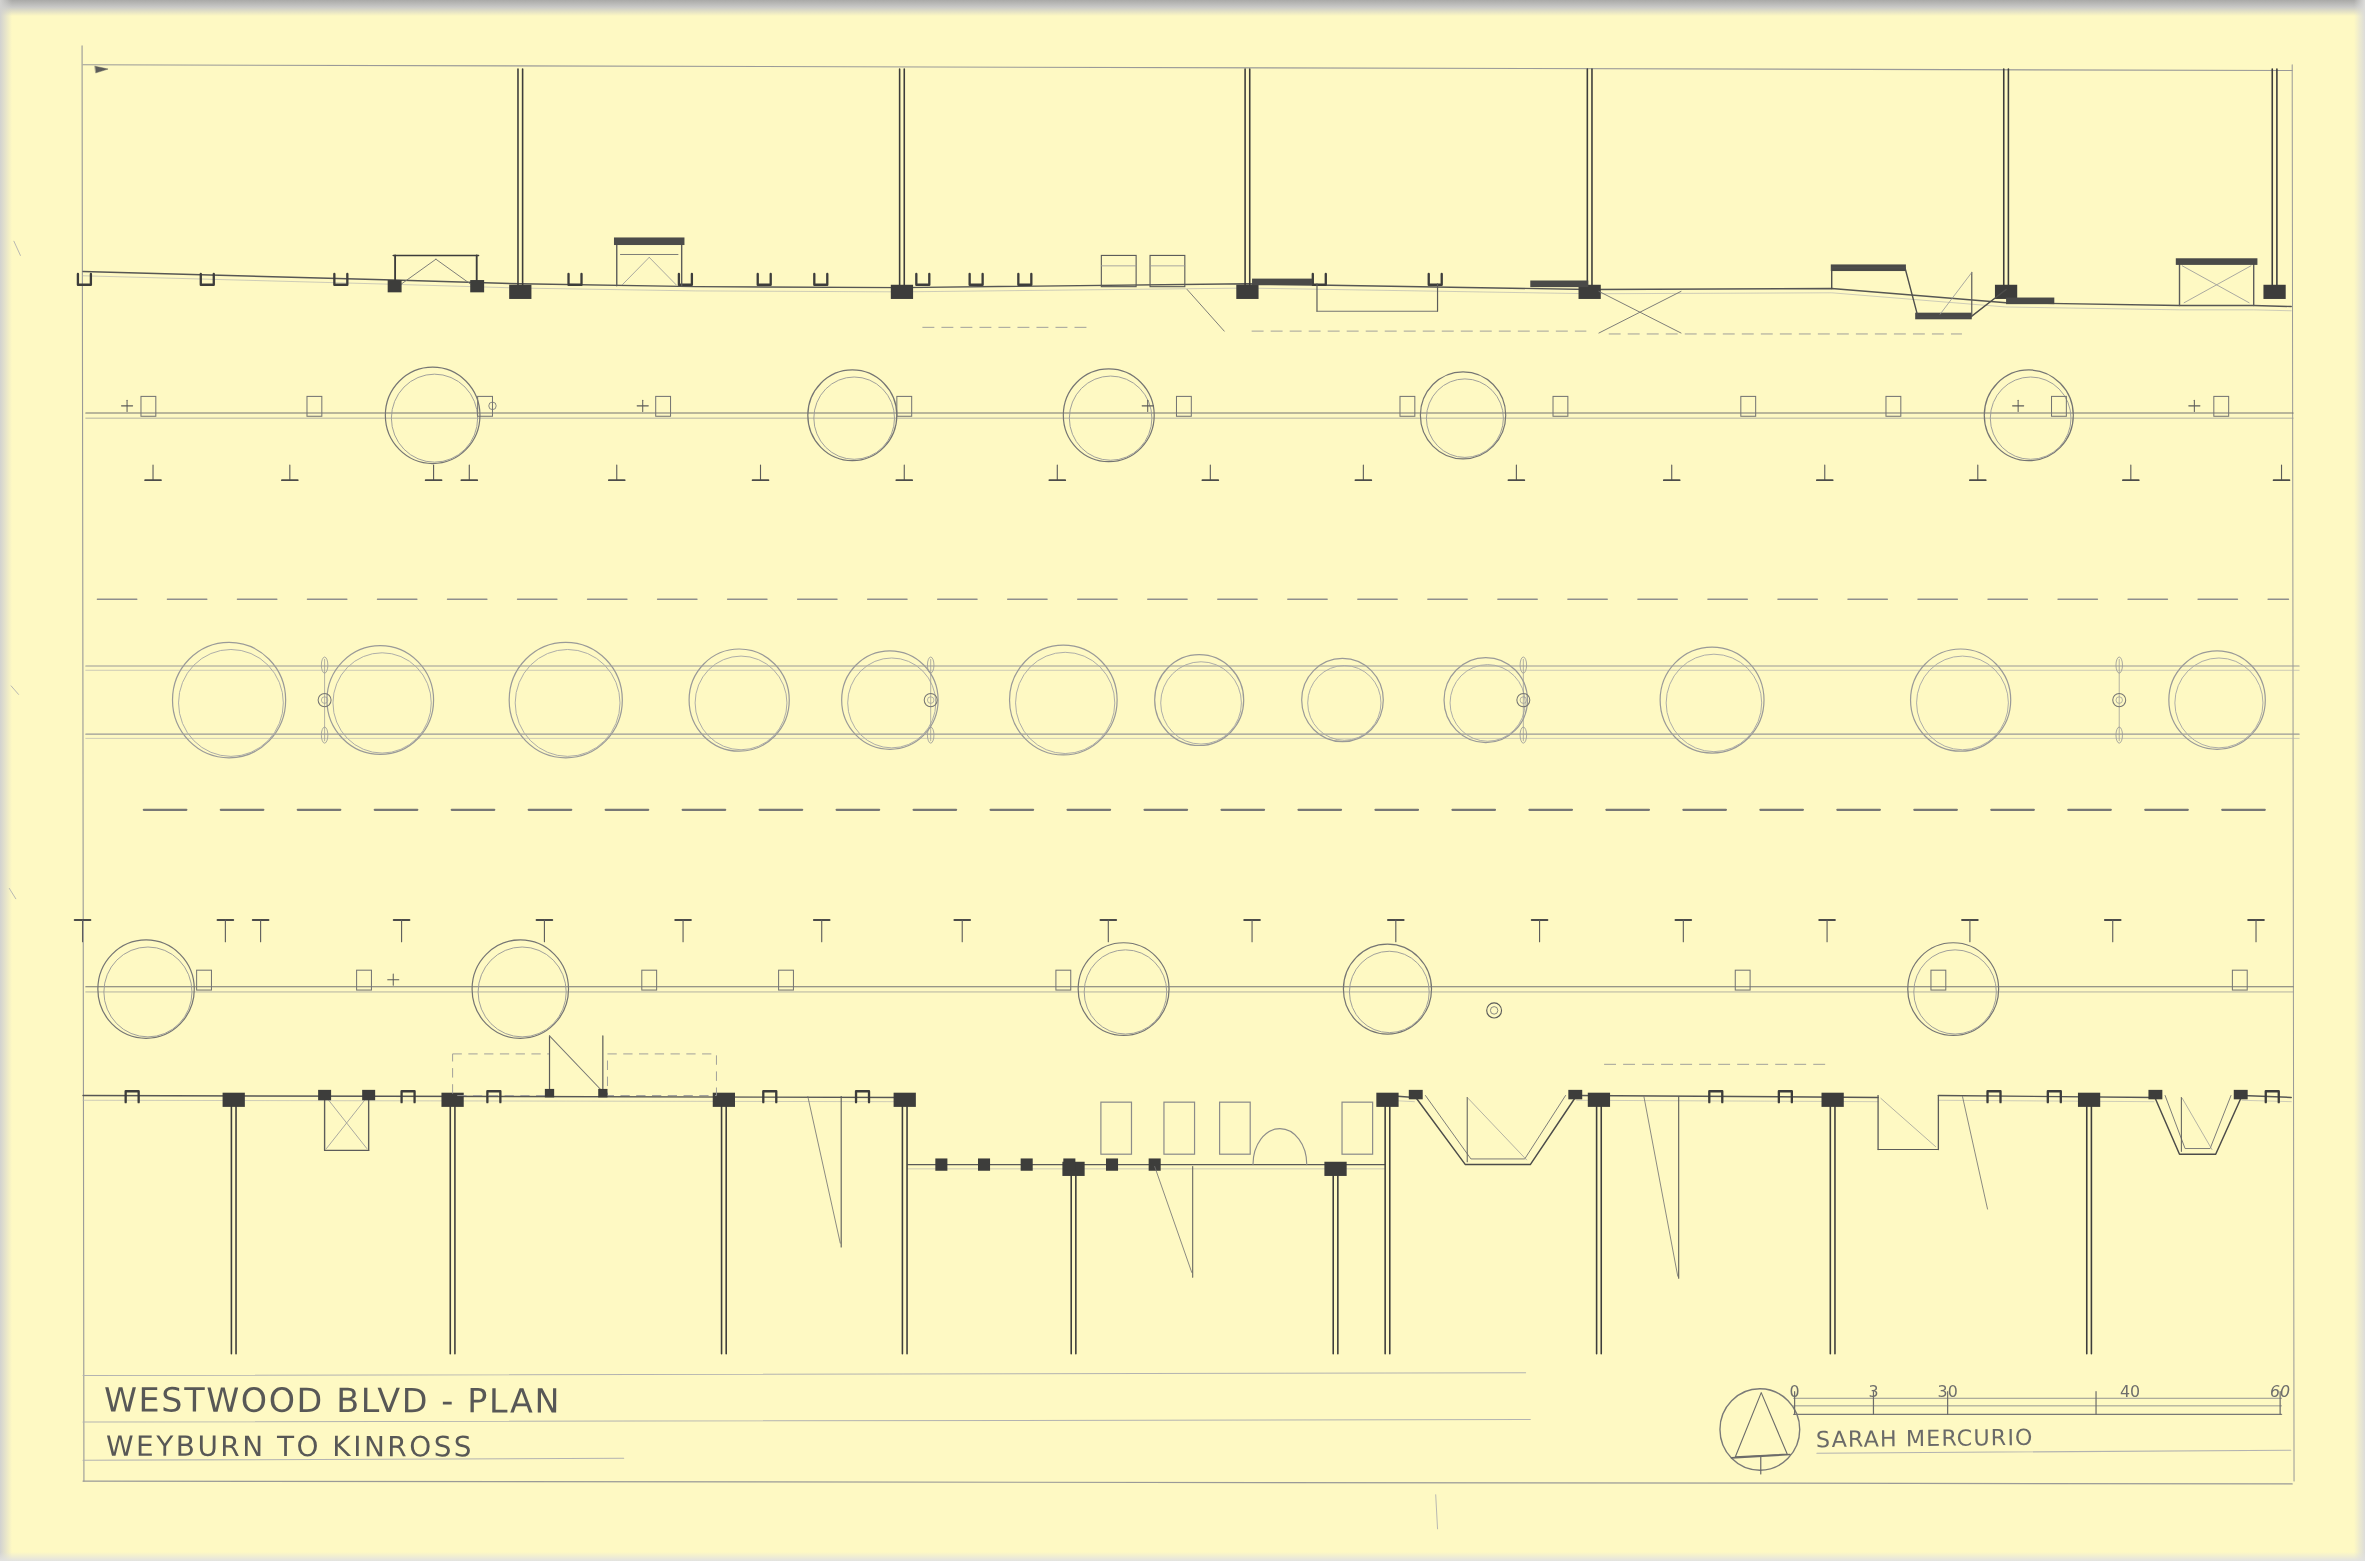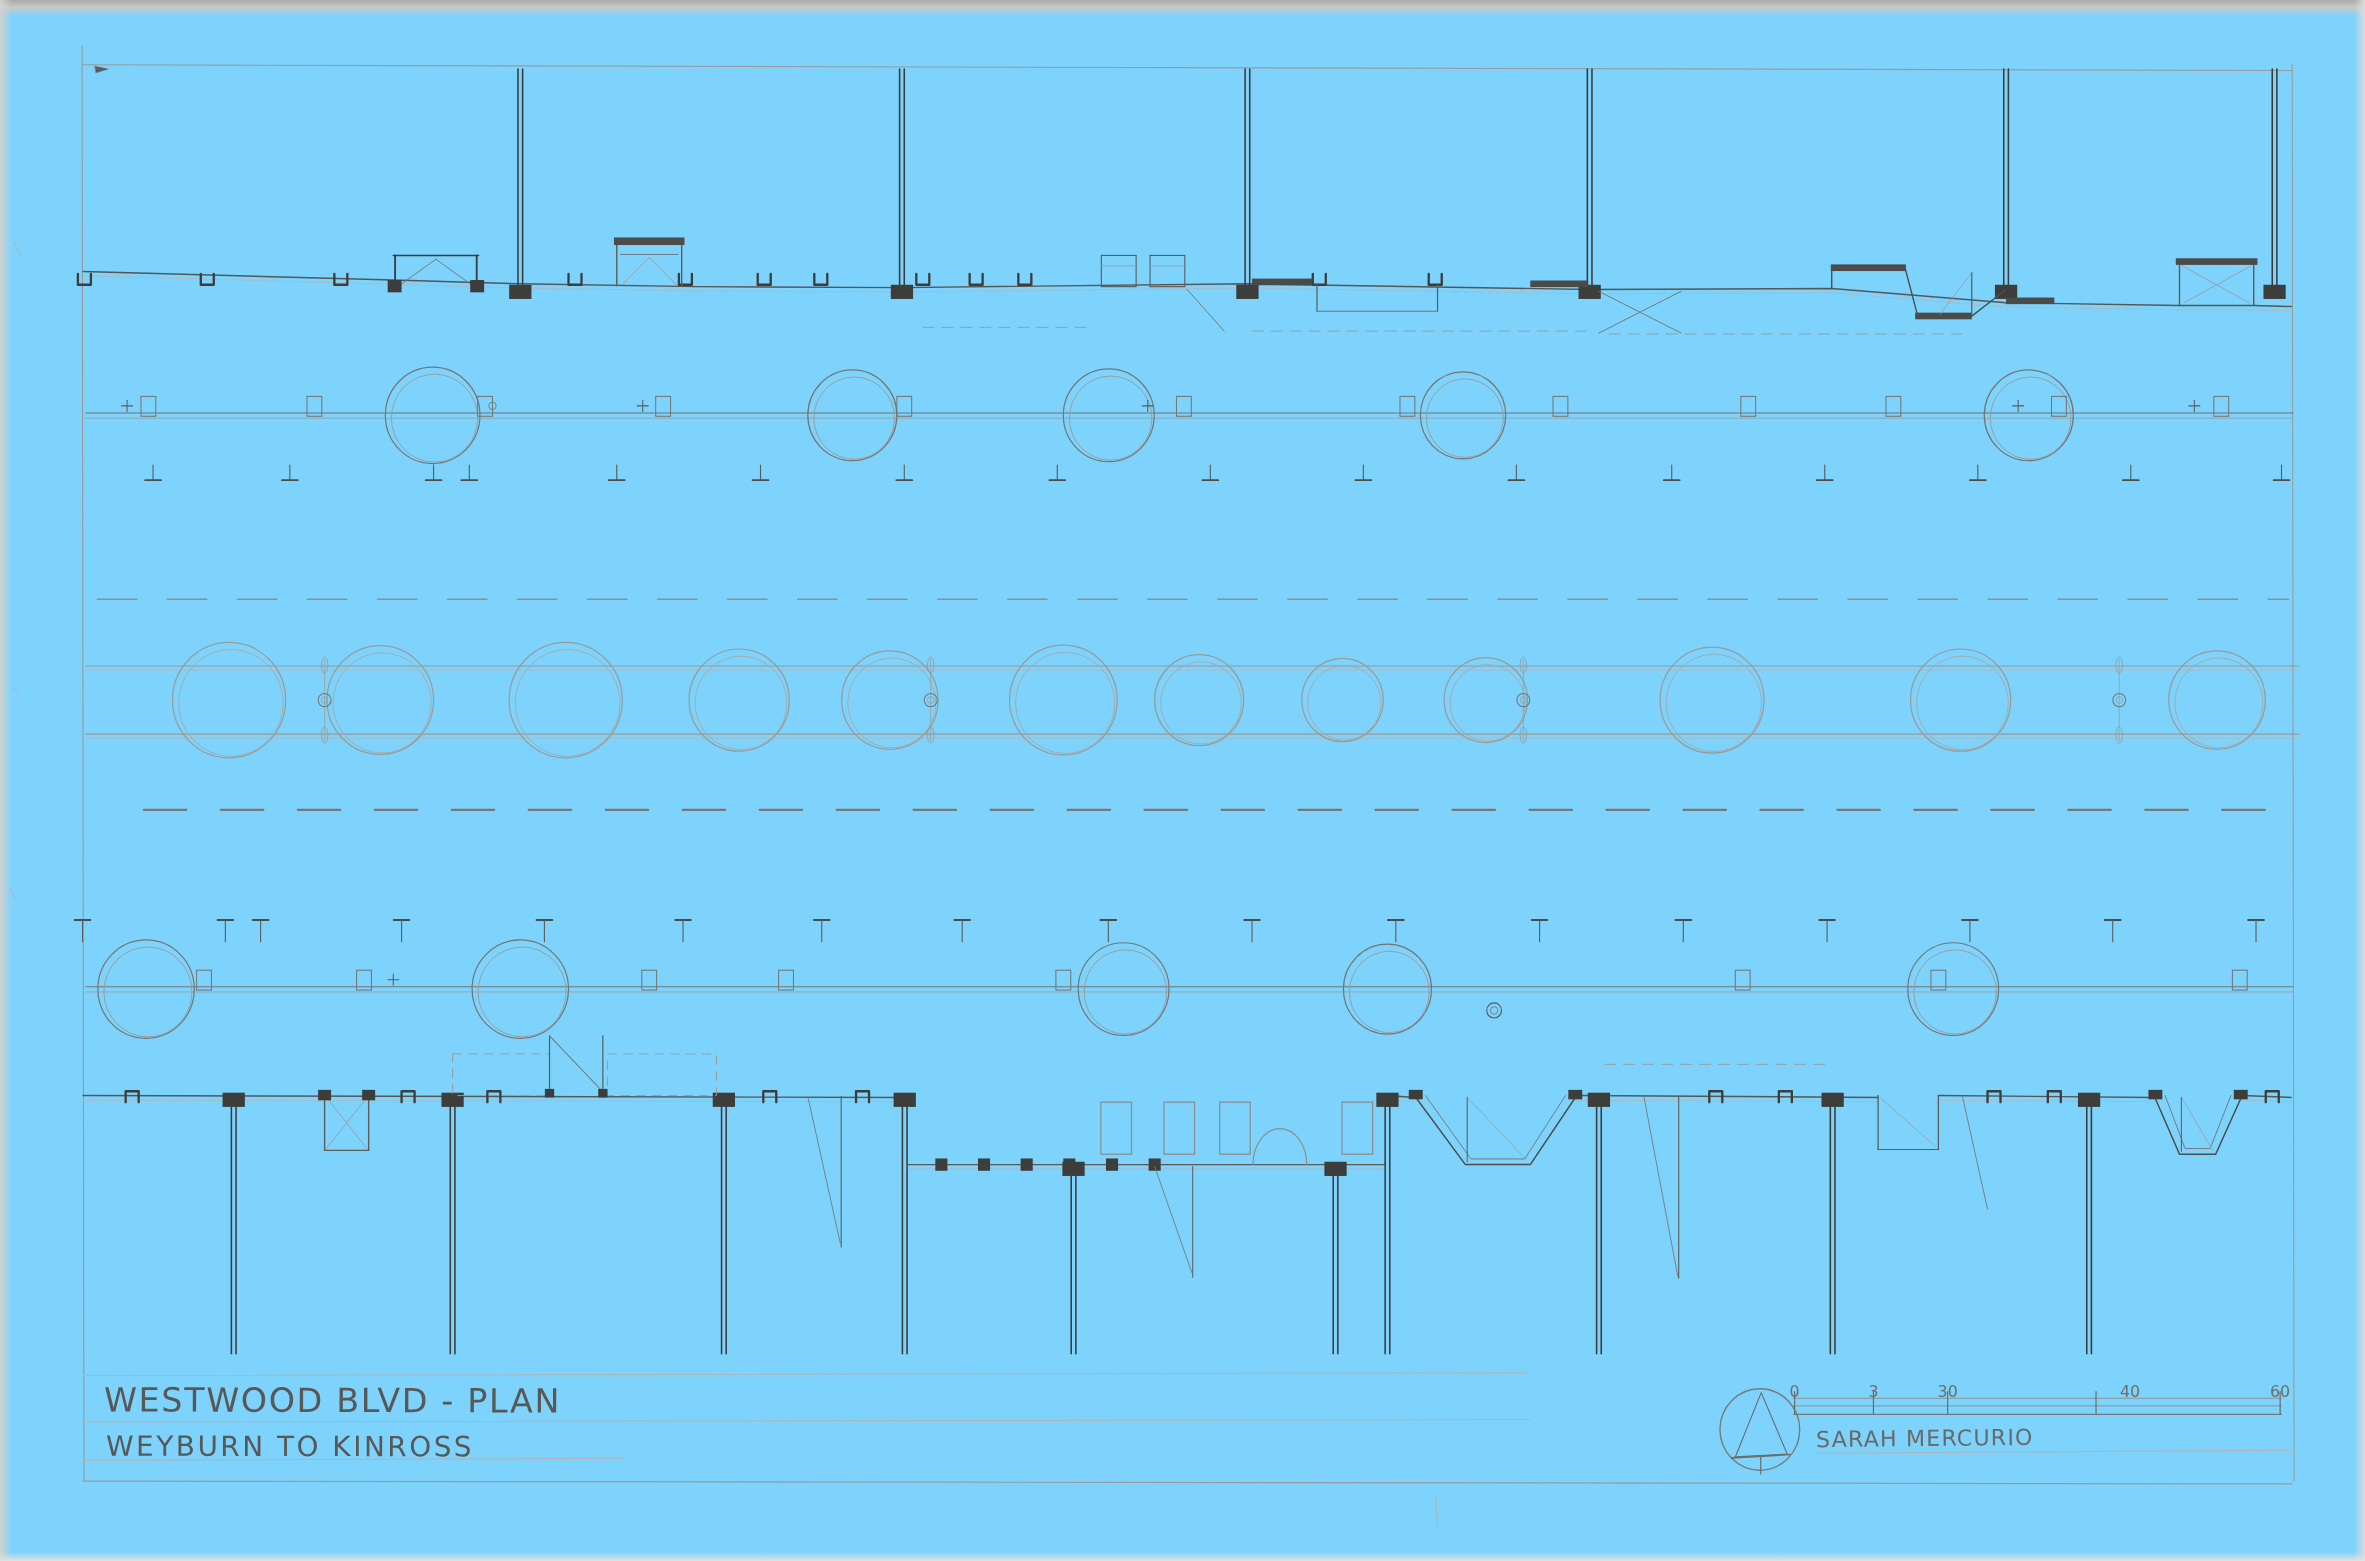--- a/index.html
+++ b/index.html
@@ -1,16 +1,16 @@
 <!DOCTYPE html>
 <html style="font-size:7.6px"><head>
 <meta charset="utf-8">
 <style>
   html,body{margin:0;padding:0;background:#e8e8e6;}
-  .sheet{position:fixed;inset:0;background:#7dd3fc;overflow:hidden;}
+  .sheet{position:fixed;inset:0;background:#fef9c3;overflow:hidden;}
   svg{position:absolute;inset:0;width:100%;height:100%;display:block;}
   .scan-top{position:absolute;left:0;top:0;width:100%;height:1.05%;
     background:linear-gradient(#a9a9a7,#c9c9c7 45%,rgba(201,201,199,0));}
   .scan-left{position:absolute;left:0;top:0;width:0.5%;height:100%;
     background:linear-gradient(90deg,#d2d2d0,rgba(210,210,208,0));}
   .scan-right{position:absolute;right:0;top:0;width:0.45%;height:100%;
     background:linear-gradient(270deg,#dcdcda,rgba(220,220,218,0));}
   .scan-bottom{position:absolute;left:0;bottom:0;width:100%;height:0.6%;
     background:linear-gradient(0deg,#e2e2e0,rgba(226,226,224,0));}
   .overlay{position:absolute;inset:0;pointer-events:none;}
@@ -428,17 +428,17 @@
 
   <div class="overlay">
     <div class="penciltext title1">Westwood Blvd - Plan</div>
     <div class="penciltext title2">Weyburn to Kinross</div>
     <div class="penciltext signature">Sarah Mercurio</div>
     <div id="scaleLabels">
         <span class="scale-label" style="left: 75.8824%;">0</span>
         <span class="scale-label" style="left: 79.2157%;">3</span>
         <span class="scale-label" style="left: 82.3529%;">30</span>
         <span class="scale-label" style="left: 88.6275%; margin-left: 34px;">40</span>
-        <span class="scale-label" style="left: 96.4118%;">60</span>
+        <span class="scale-label" style="left: 96.4118%; font-style: italic;">60</span>
       </div>
   </div>
 </div>
 
 
 </body></html>

